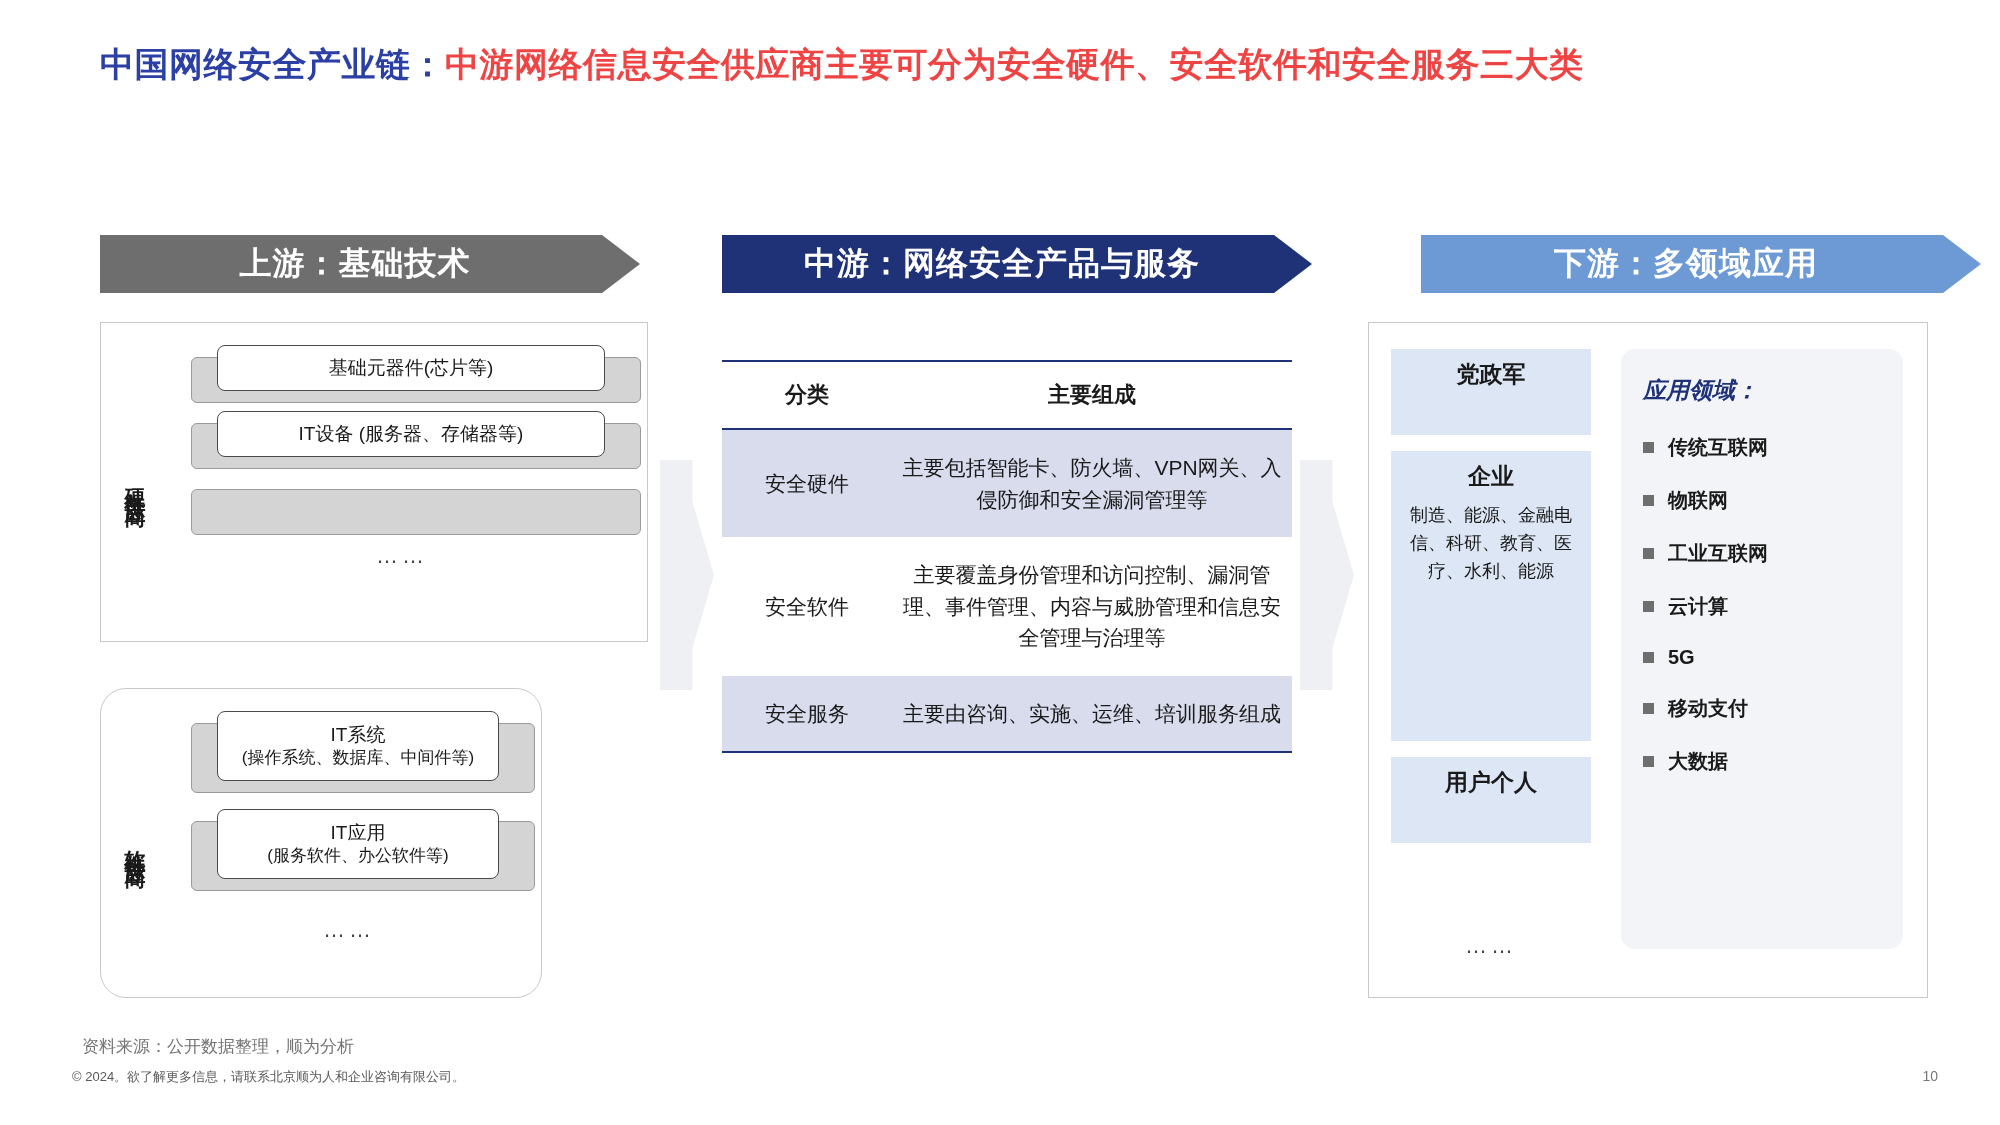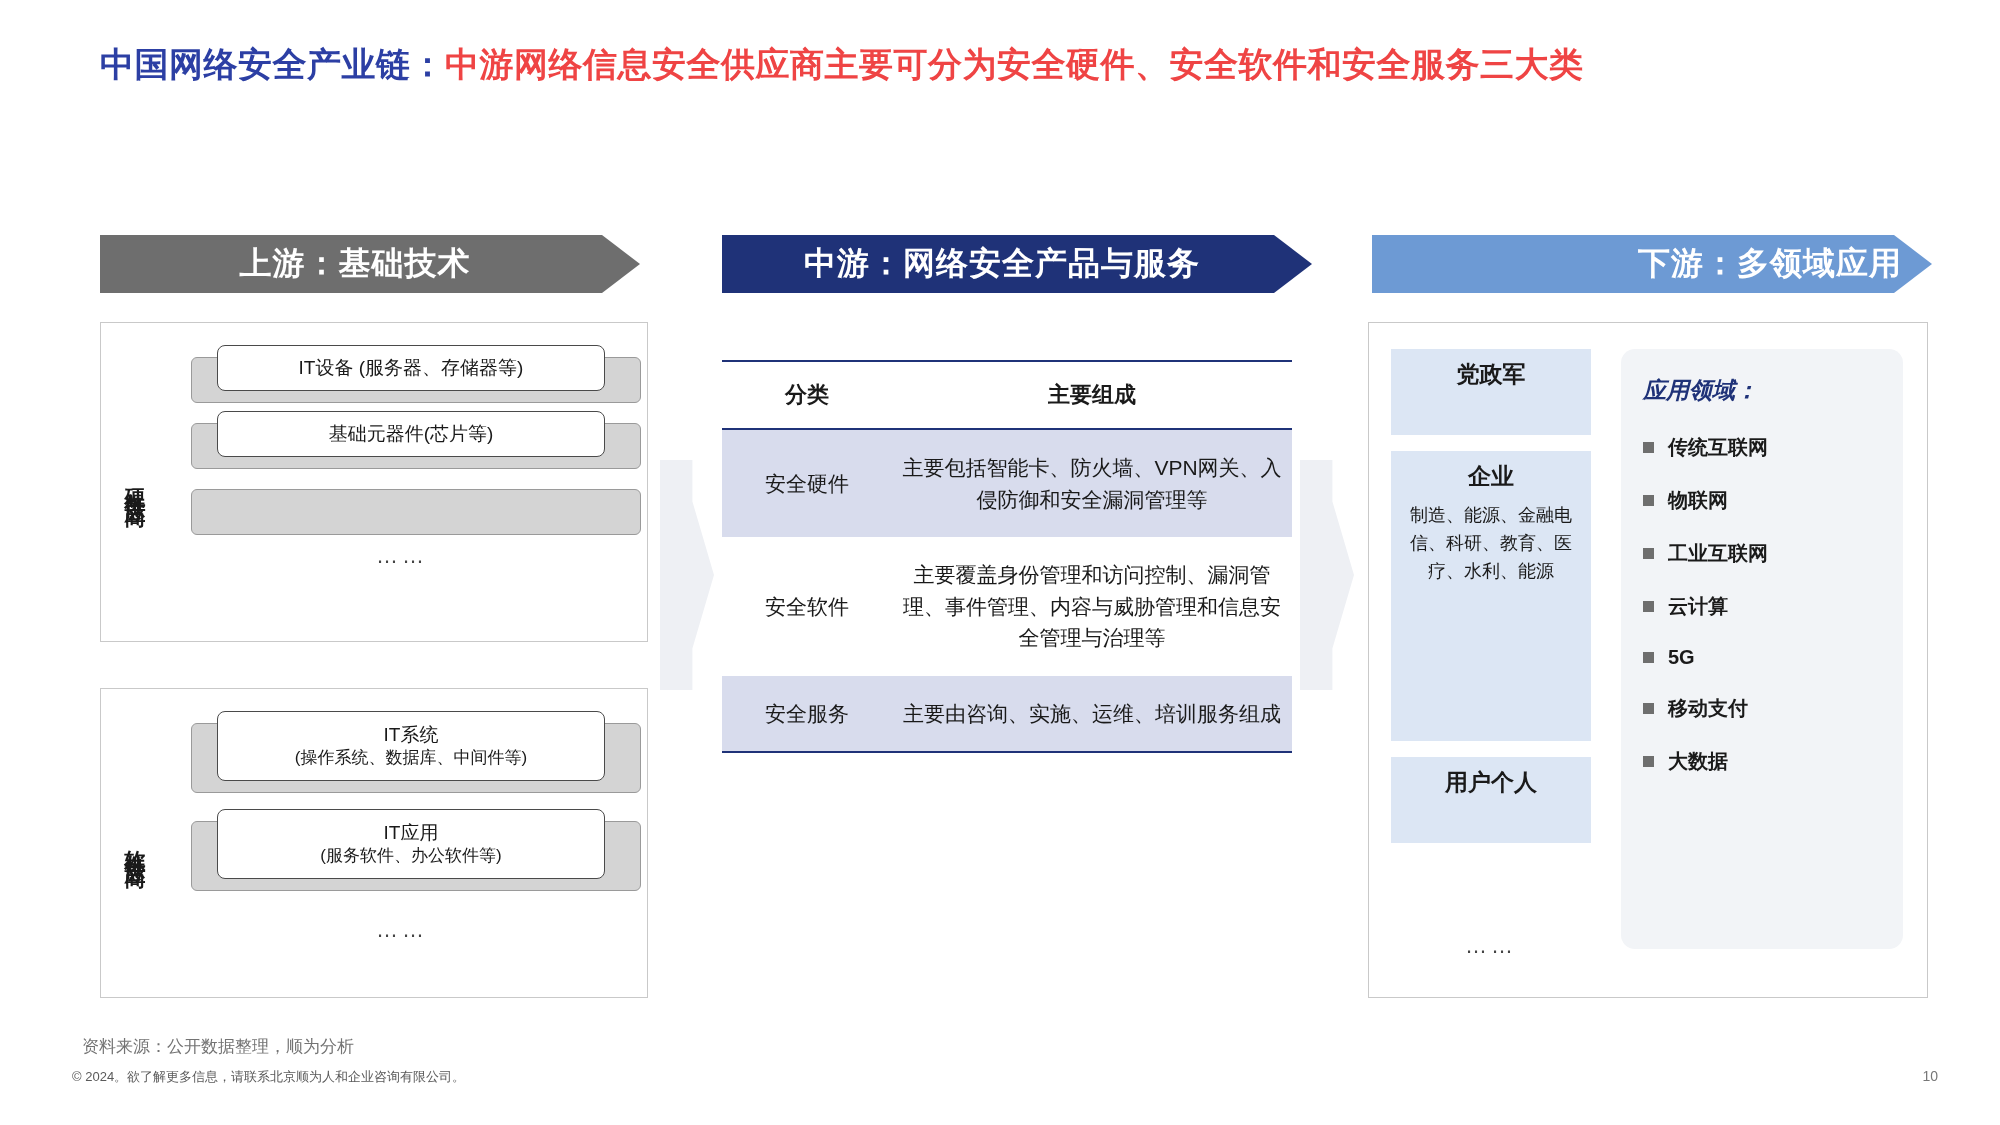--- a/index.html
+++ b/index.html
@@ -54,39 +54,38 @@
   .chev-mid {
     left: 722px;
     top: 235px;
     width: 590px;
     background: #1f3278;
     clip-path: polygon(0 0, calc(100% - 38px) 0, 100% 50%, calc(100% - 38px) 100%, 0 100%);
     padding-right: 30px;
     box-sizing: border-box;
   }
   .chev-down {
-    left: 1372px;
+    left: 1421px;
     top: 235px;
     width: 560px;
     background: #6d9ad4;
     clip-path: polygon(0 0, calc(100% - 38px) 0, 100% 50%, calc(100% - 38px) 100%, 0 100%);
     padding-right: 30px;
     box-sizing: border-box;
-    justify-content: flex-end;
   }
 
   
   .panel {
     position: absolute;
     background: #ffffff;
     border: 1.5px solid #c9c9c9;
     box-sizing: border-box;
   }
   .panel-hw { left: 100px; top: 322px; width: 548px; height: 320px; }
-  .panel-sw { left: 100px; top: 688px; width: 548px; height: 310px; }
+  .panel-sw { left: 100px; top: 688px; width: 442px; height: 310px; border-radius: 26px; }
 
   .side-label {
     position: absolute;
     left: 12px;
     top: 0;
     height: 100%;
     width: 44px;
     display: flex;
     align-items: center;
     justify-content: center;
@@ -337,25 +336,25 @@
 </div>
 <div class="chev chev-down">
   <span>下游：多领域应用</span>
 </div>
 
 <div class="panel panel-hw">
   <div class="side-label">硬件供应商</div>
   <div class="chip-stack">
     <div class="chip">
       <div class="chip-shadow"></div>
-      <div class="chip-front">IT设备 (服务器、存储器等)</div>
+      <div class="chip-front">基础元器件(芯片等)</div>
     </div>
     <div class="chip">
       <div class="chip-shadow"></div>
-      <div class="chip-front">基础元器件(芯片等)</div>
+      <div class="chip-front">IT设备 (服务器、存储器等)</div>
     </div>
     <div class="chip">
       <div class="chip-shadow"></div>
     </div>
     <div class="dots" style="position:relative; margin-top:12px;">……</div>
   </div>
 </div>
 
 <div class="panel panel-sw">
   <div class="side-label">软件供应商</div>

